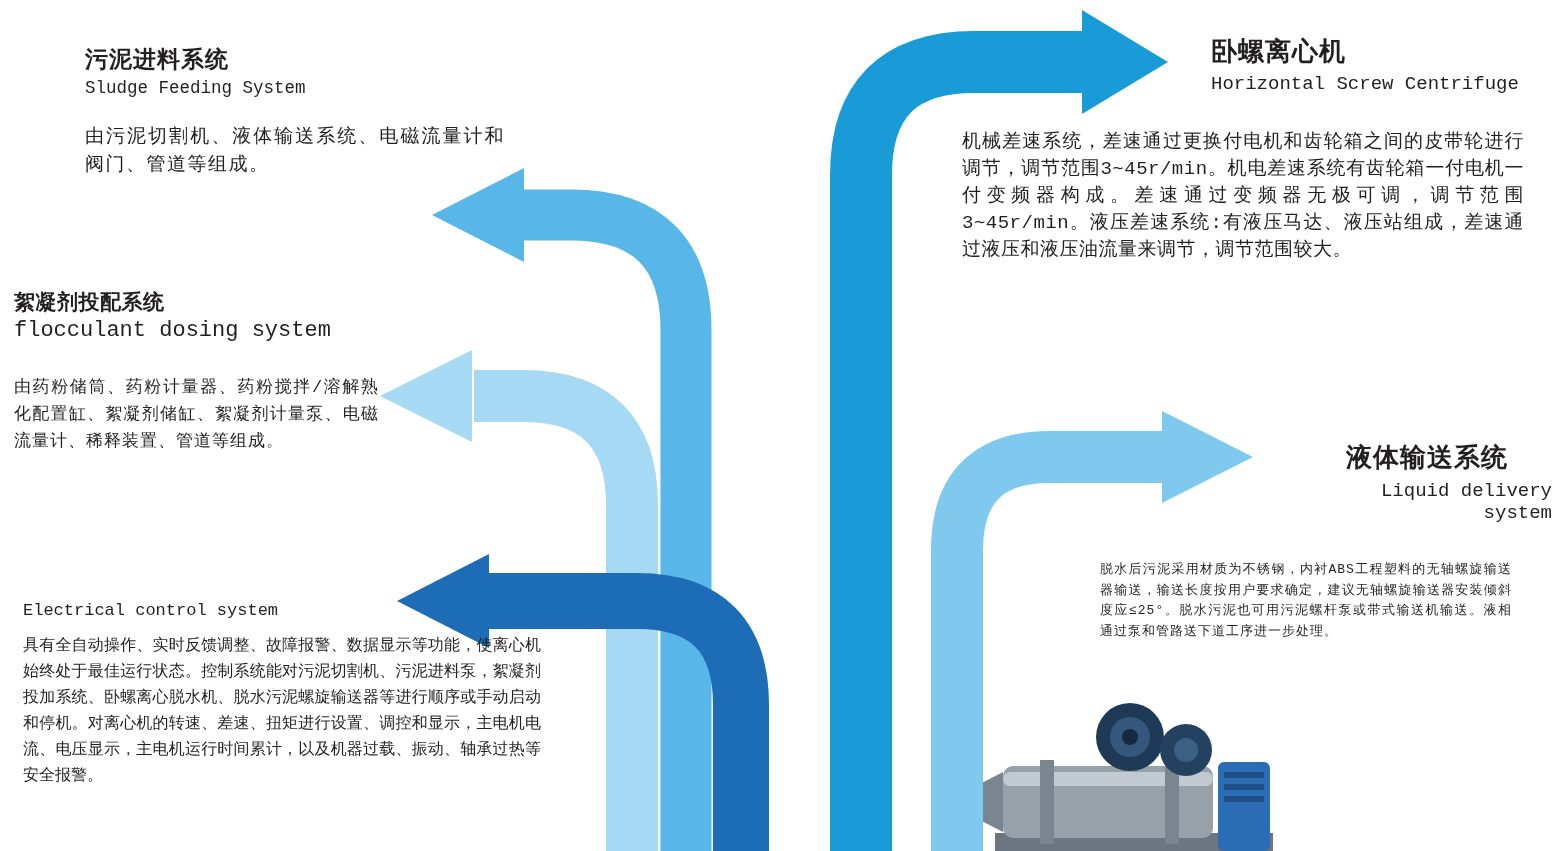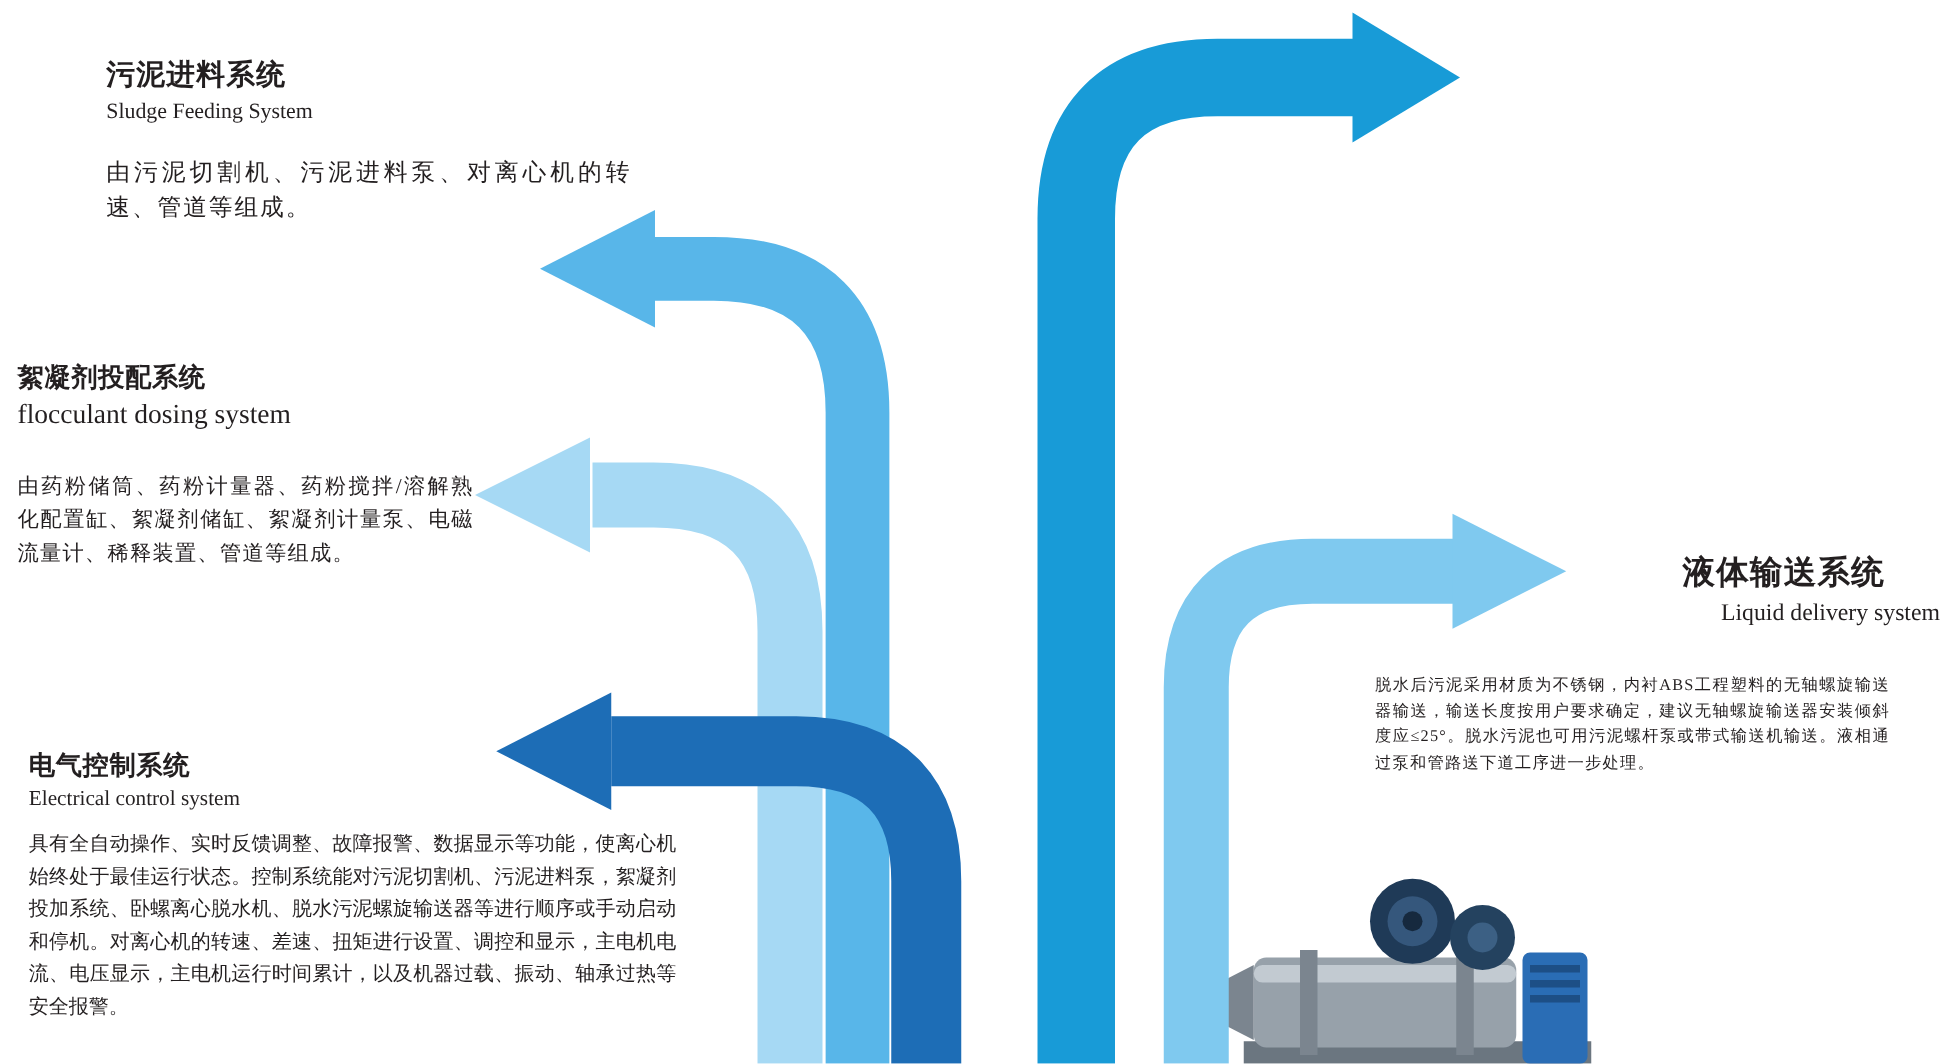--- a/index.html
+++ b/index.html
@@ -4,21 +4,21 @@
 <style>
   * { margin:0; padding:0; box-sizing:border-box; }
   html, body { background:#ffffff; }
   .canvas {
     position:relative;
     width:1566px;
     height:851px;
     overflow:hidden;
     background:#ffffff;
     color:#231f20;
-    font-family:Liberation Serif, serif;
+    font-family:Liberation Mono, monospace;
   }
   .arrows-svg {
     position:absolute;
     left:0; top:0;
     width:1566px; height:851px;
   }
   .block { position:absolute; }
   .t-zh { font-weight:bold; color:#231f20; }
   .t-en { font-weight:normal; color:#231f20; }
   .body { color:#231f20; text-align:justify; }
@@ -101,35 +101,39 @@
 
     <g>
       <path d="M 861 851 L 861 175 Q 861 62 974 62 L 1084 62" fill="none" stroke-width="62" stroke="#189bd7"></path>
       <polygon points="1082,10 1082,114 1168,62" fill="#189bd7"></polygon>
     </g>
   </svg>
 
   <section class="block blk-sludge">
     <h2 class="t-zh">污泥进料系统</h2>
     <div class="t-en">Sludge Feeding System</div>
-    <p class="body">由污泥切割机、污泥进料泵、对离心机的转速、管道等组成。</p>
+    <p class="body">由污泥切割机、液体输送系统、电磁流量计和阀门、管道等组成。</p>
   </section>
 
   <section class="block blk-floc">
     <h2 class="t-zh">絮凝剂投配系统</h2>
     <div class="t-en">flocculant dosing system</div>
     <p class="body">由药粉储筒、药粉计量器、药粉搅拌/溶解熟化配置缸、絮凝剂储缸、絮凝剂计量泵、电磁流量计、稀释装置、管道等组成。</p>
   </section>
 
   <section class="block blk-elec">
-    <h2 class="t-zh">电气控制系统</h2>
     <div class="t-en">Electrical control system</div>
     <p class="body">具有全自动操作、实时反馈调整、故障报警、数据显示等功能，使离心机始终处于最佳运行状态。控制系统能对污泥切割机、污泥进料泵，絮凝剂投加系统、卧螺离心脱水机、脱水污泥螺旋输送器等进行顺序或手动启动和停机。对离心机的转速、差速、扭矩进行设置、调控和显示，主电机电流、电压显示，主电机运行时间累计，以及机器过载、振动、轴承过热等安全报警。</p>
   </section>
 
+  <section class="block blk-cent">
+    <h2 class="t-zh">卧螺离心机</h2>
+    <div class="t-en">Horizontal Screw Centrifuge</div>
+    <p class="body">机械差速系统，差速通过更换付电机和齿轮箱之间的皮带轮进行调节，调节范围3~45r/min。机电差速系统有齿轮箱一付电机一付变频器构成。差速通过变频器无极可调，调节范围3~45r/min。液压差速系统:有液压马达、液压站组成，差速通过液压和液压油流量来调节，调节范围较大。</p>
+  </section>
 
   <section class="block blk-liq">
     <h2 class="t-zh">液体输送系统</h2>
     <div class="t-en">Liquid delivery system</div>
     <p class="body">脱水后污泥采用材质为不锈钢，内衬ABS工程塑料的无轴螺旋输送器输送，输送长度按用户要求确定，建议无轴螺旋输送器安装倾斜度应≤25°。脱水污泥也可用污泥螺杆泵或带式输送机输送。液相通过泵和管路送下道工序进一步处理。</p>
   </section>
 
 </div>
 
 </body></html>

